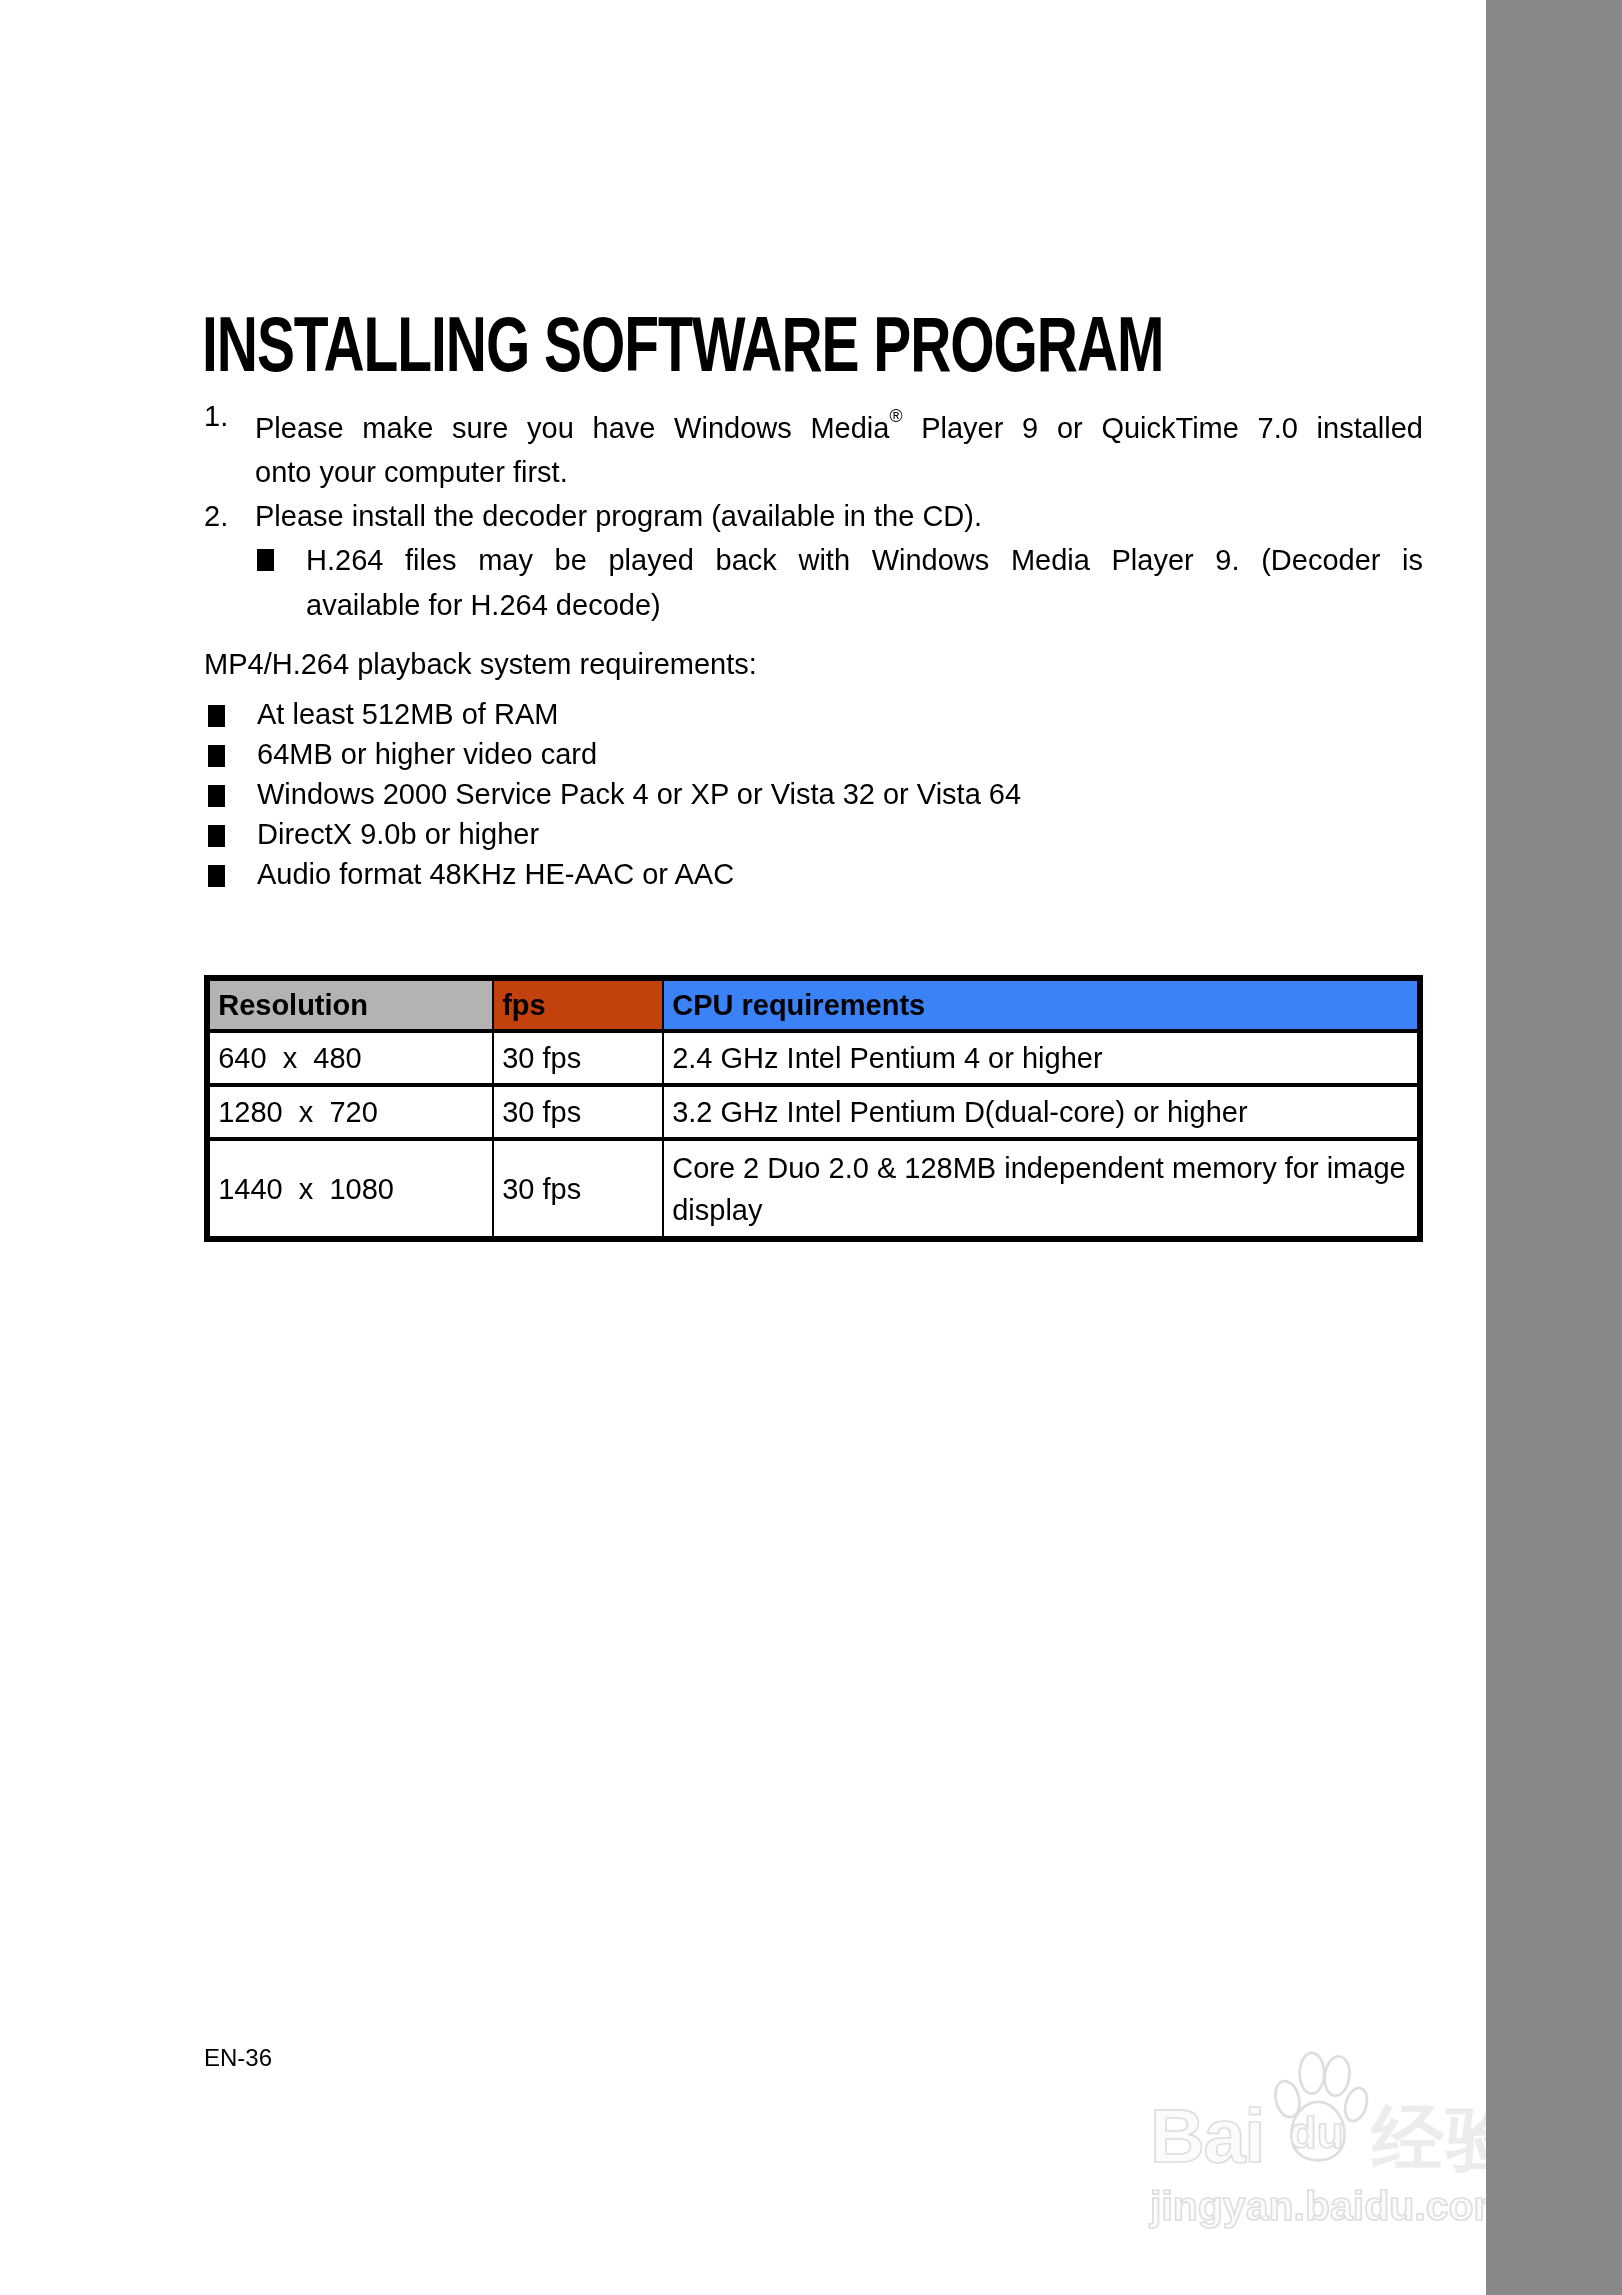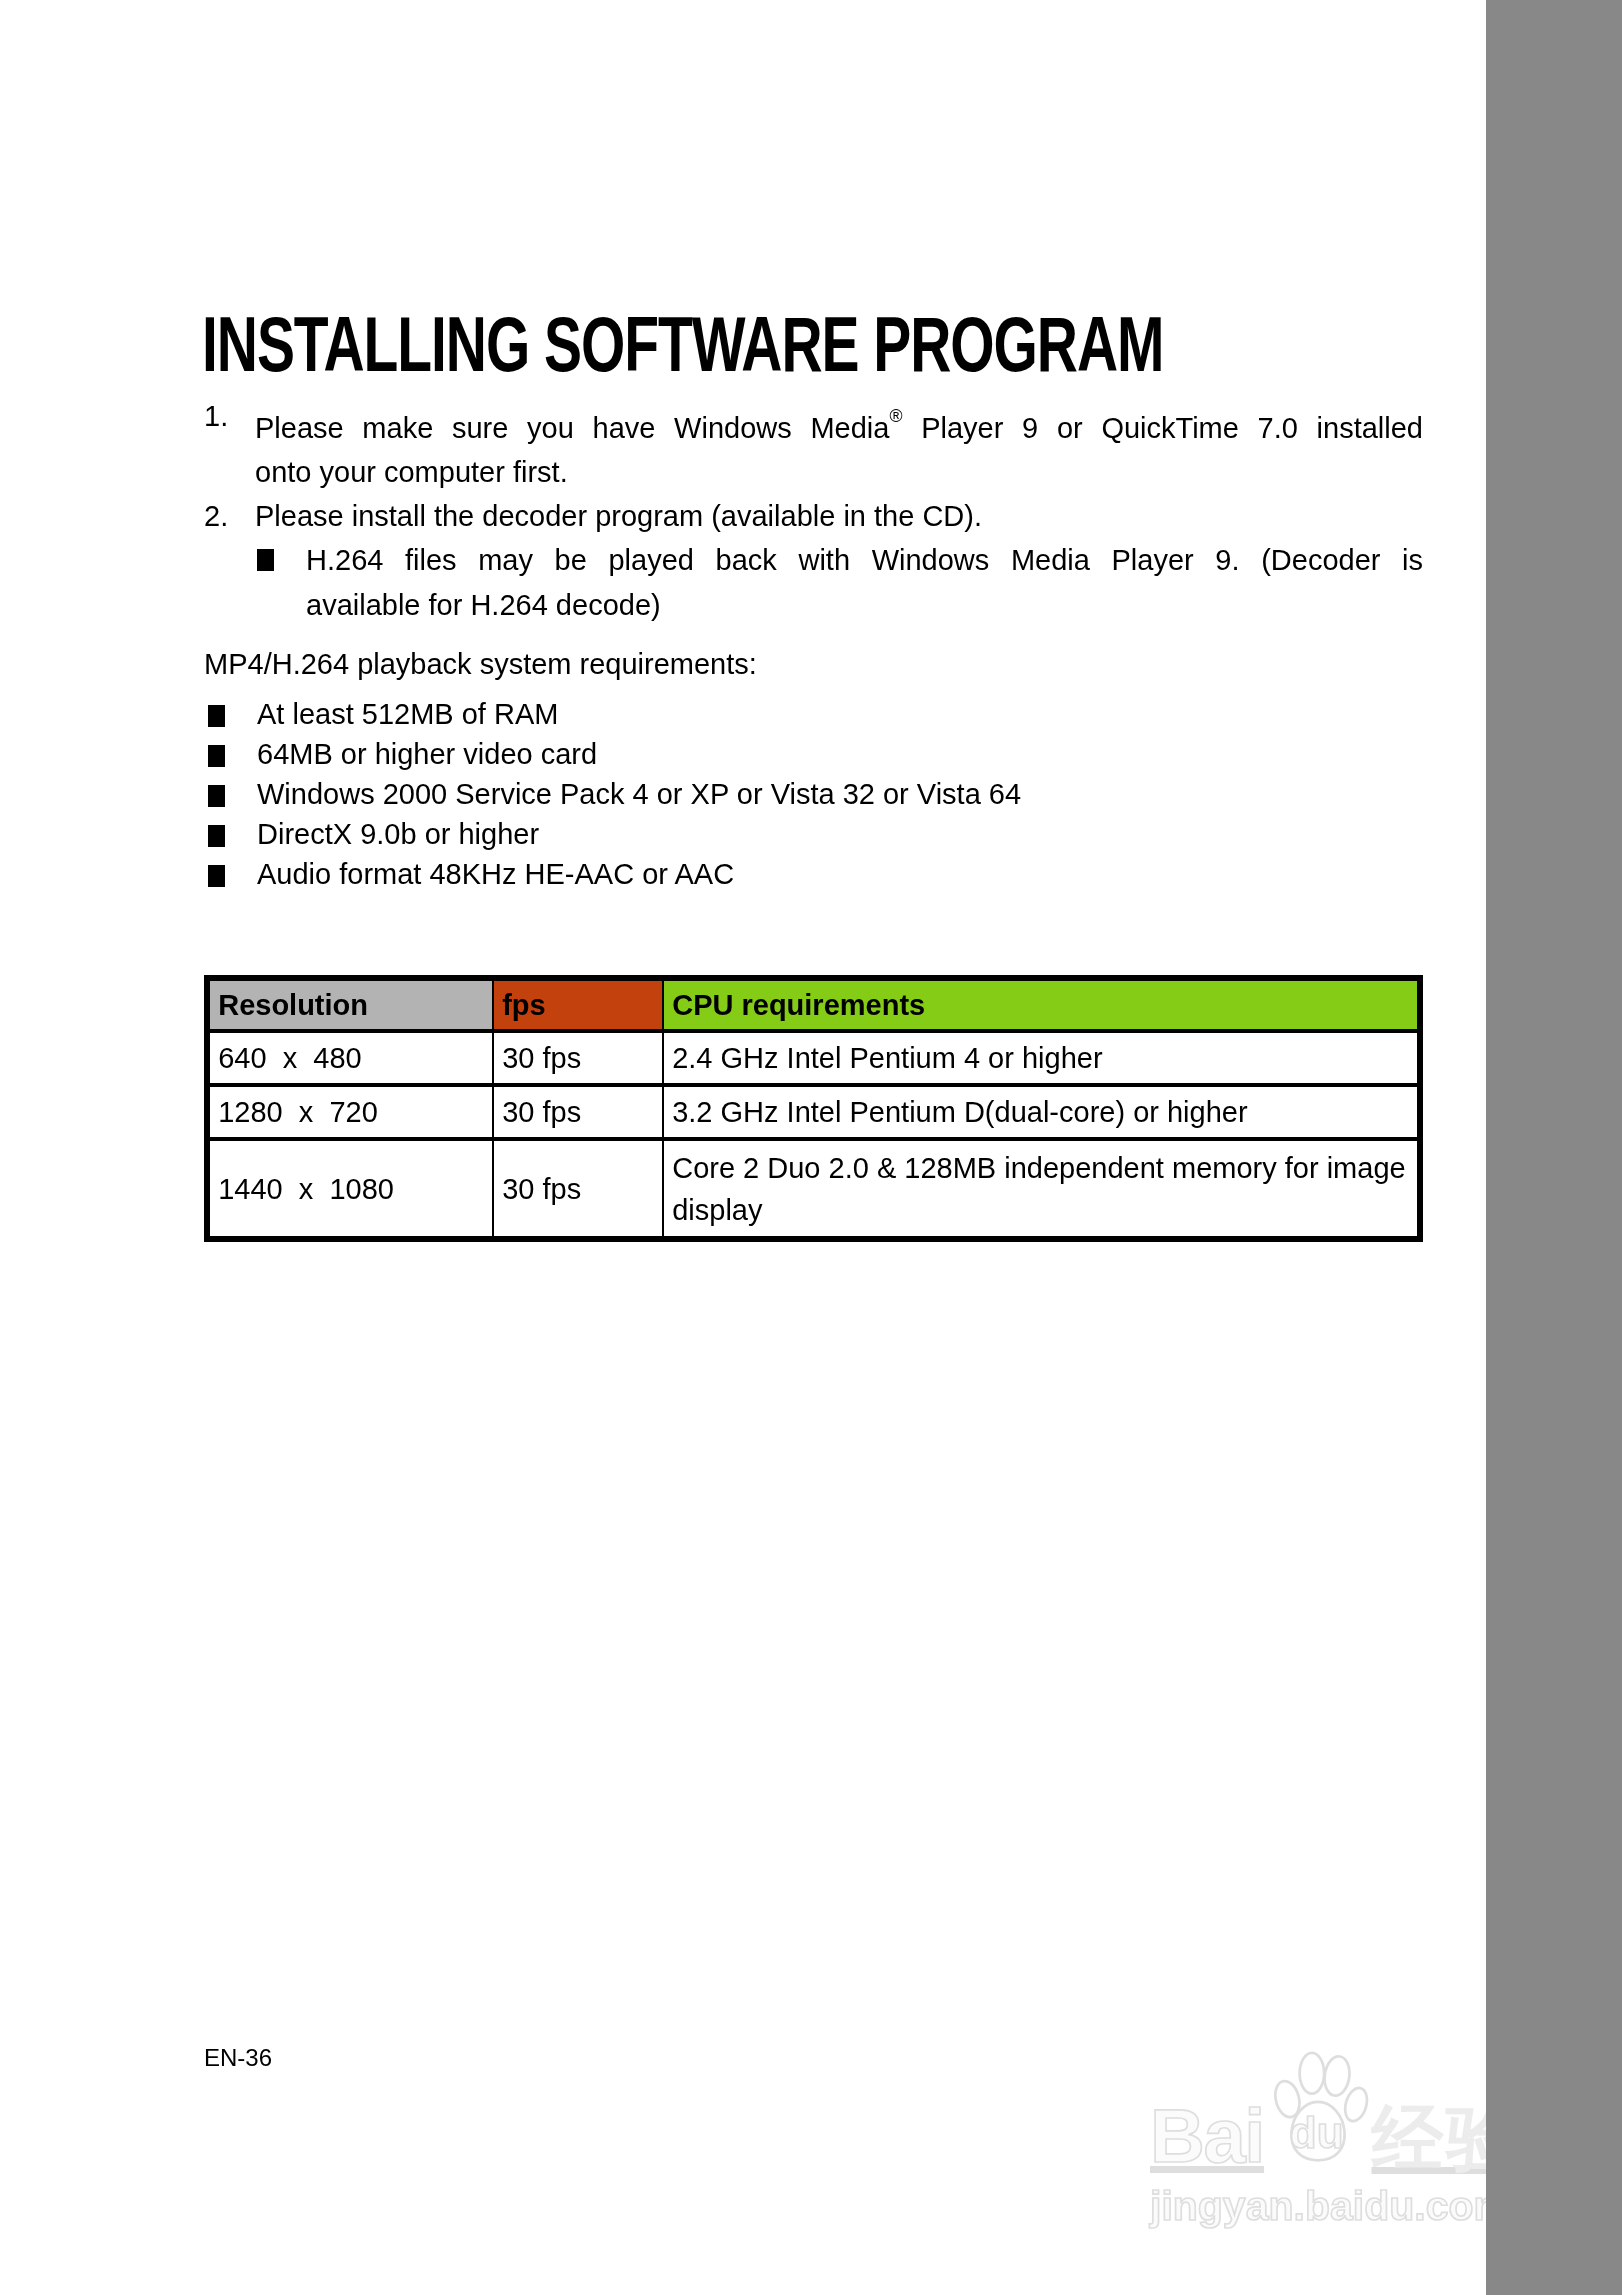--- a/index.html
+++ b/index.html
@@ -83,21 +83,21 @@
     font-size:24px;font-weight:normal;line-height:41px;
   }
 
   
   .wm{
     position:absolute;left:1150px;top:2046px;width:385px;
     color:#fbfbfb;
     -webkit-text-stroke:1.7px #dedede;
     font-weight:bold;
   }
-  .wm-row{display:flex;align-items:flex-end;height:128px;text-decoration:underline;}
+  .wm-row{display:flex;align-items:flex-end;height:128px;}
   .wm-bai{font-size:76px;line-height:1;letter-spacing:-1.4px;}
   .wm-paw{position:relative;width:102px;height:128px;flex:none;margin:0 2.7px;}
   .wm-paw svg{position:absolute;left:0;top:0;}
   .wm-du{
     position:absolute;left:23px;top:65px;
     font-size:44px;line-height:1;
   }
   .wm-cn{font-size:72px;line-height:1;letter-spacing:2.7px;color:#ececec;-webkit-text-stroke:0;}
   .wm-url{font-size:41px;line-height:1;margin-top:12.3px;letter-spacing:0;}
 </style>
@@ -158,21 +158,21 @@
   <table class="spec-table">
     <colgroup>
         <col class="c1">
         <col class="c2">
         <col class="c3">
       </colgroup>
     <tbody>
         <tr class="hdr">
       <th style="background:#b3b3b3">Resolution</th>
       <th style="background:#c2410c">fps</th>
-      <th style="background:#84cc16">CPU requirements</th>
+      <th style="background:#3b82f6">CPU requirements</th>
     </tr>
     <tr class="r1">
       <td class="cell-res">640  x  480</td>
       <td>30 fps</td>
       <td>2.4 GHz Intel Pentium 4 or higher</td>
     </tr>
     <tr class="r2">
       <td class="cell-res">1280  x  720</td>
       <td>30 fps</td>
       <td>3.2 GHz Intel Pentium D(dual-core) or higher</td>

